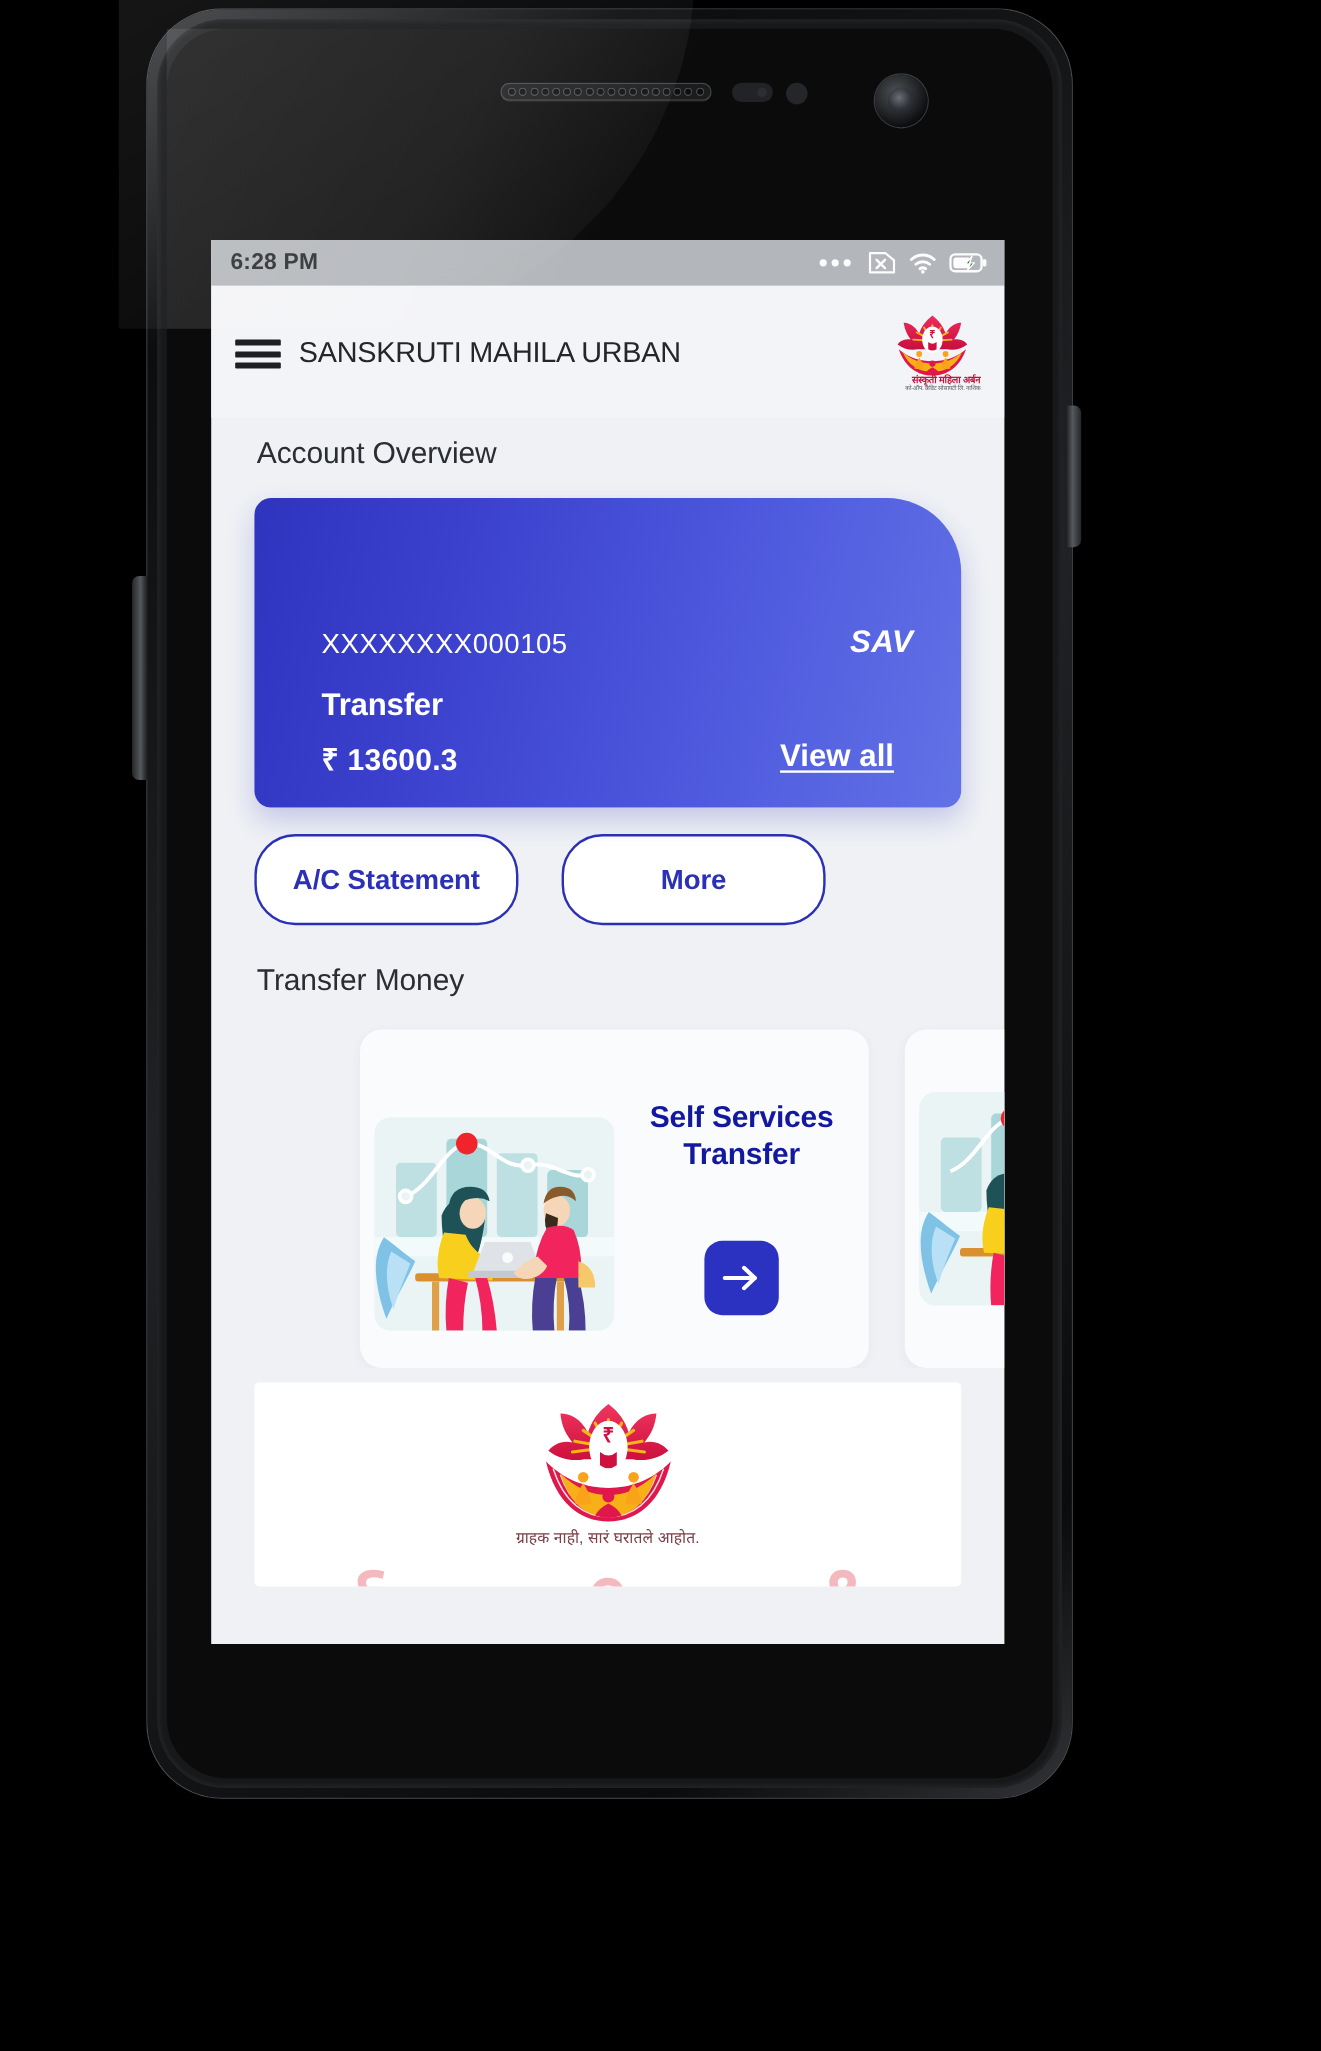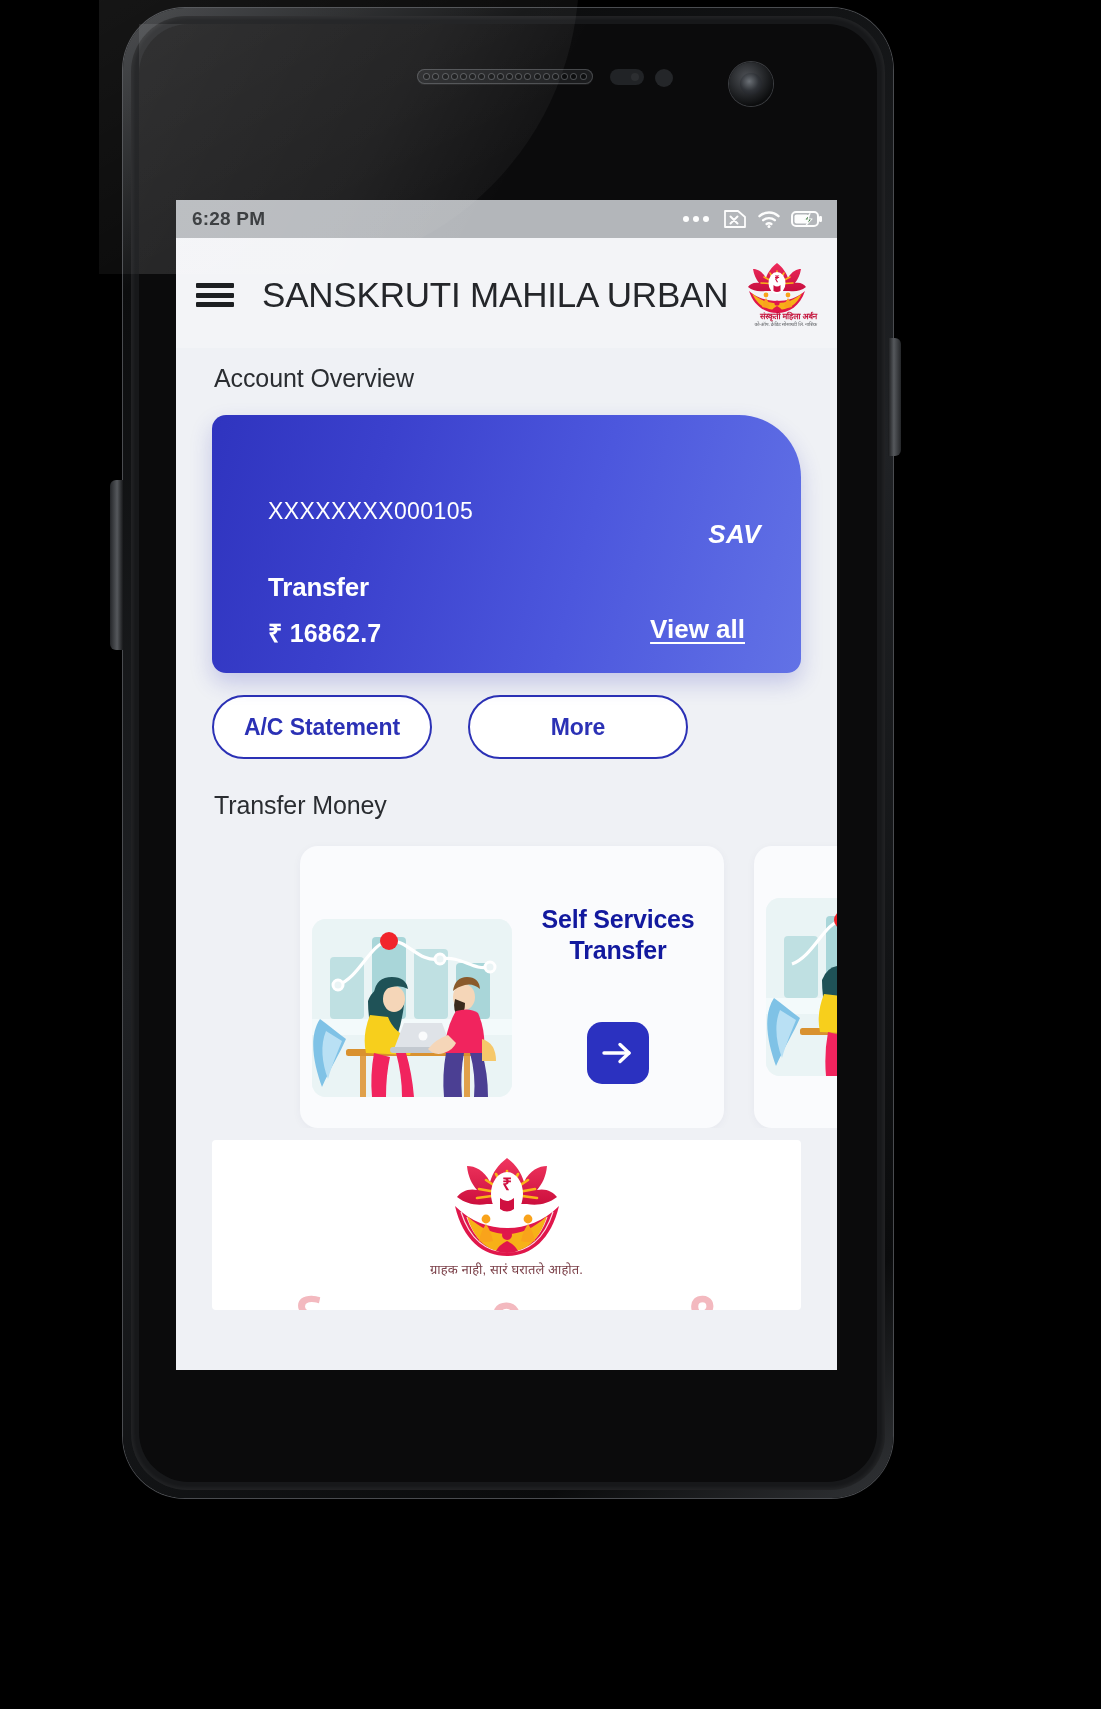--- a/index.html
+++ b/index.html
@@ -203,22 +203,22 @@
   }
   .hamburger span {
     display: block;
     height: 5px;
     width: 100%;
     background: #1d1f22;
     border-radius: 1px;
   }
   .appbar-title {
     flex: 1 1 auto;
-    margin-left: 28px;
-    font-size: 35px;
+    margin-left: 15px;
+    font-size: 24px;
     line-height: 1.25;
     color: #24262a;
     letter-spacing: -0.2px;
     font-weight: normal;
   }
   .appbar-logo {
     flex: 0 0 auto;
     width: 80px;
     height: 70px;
     margin-left: 6px;
@@ -256,21 +256,21 @@
     height: 258px;
     border-radius: 14px 62px 14px 14px;
     background: linear-gradient(105deg, #2f34bf 0%, #3b41cd 28%, #4c57dd 62%, #6272e6 100%);
     box-shadow: 0 10px 22px rgba(45,52,180,0.22);
     padding: 58px 34px 24px 56px;
     color: #ffffff;
     overflow: hidden;
   }
   .acct-row1 {
     display: flex;
-    align-items: center;
+    align-items: flex-end;
     justify-content: space-between;
   }
   .acct-number {
     font-size: 23px;
     letter-spacing: 0.4px;
     color: #ffffff;
   }
   .acct-type {
     font-size: 26px;
     font-weight: bold;
@@ -308,21 +308,21 @@
   .services-title { padding-top: 28px; }
   .services-row {
     display: flex;
     gap: 36px;
     padding: 22px 36px 0 36px;
   }
   .pill-btn {
     background: #ffffff;
     border: 2px solid #2b31b5;
     border-radius: 34px;
-    height: 64px;
+    height: 76px;
     display: flex;
     align-items: center;
     justify-content: center;
     padding: 16px 30px;
     font-size: 23px;
     font-weight: bold;
     color: #2b31b5;
     cursor: pointer;
     letter-spacing: -0.1px;
   }
@@ -566,21 +566,21 @@
 
     <div class="section-title">Account Overview</div>
 
     <div class="card-wrap">
       <div class="acct-card">
         <div class="acct-row1">
           <div class="acct-number">XXXXXXXX000105</div>
           <div class="acct-type">SAV</div>
         </div>
         <div class="acct-balance-label">Transfer</div>
-        <div class="acct-balance-value">₹ 16862.7</div>
+        <div class="acct-balance-value">₹ 13600.3</div>
         <div class="acct-viewall">View all</div>
       </div>
     </div>
 
     <div class="services-row">
       <div class="pill-btn wide">A/C Statement</div>
       <div class="pill-btn wide">More</div>
     </div>
 
     <div class="section-title transfer-title">Transfer Money</div>

